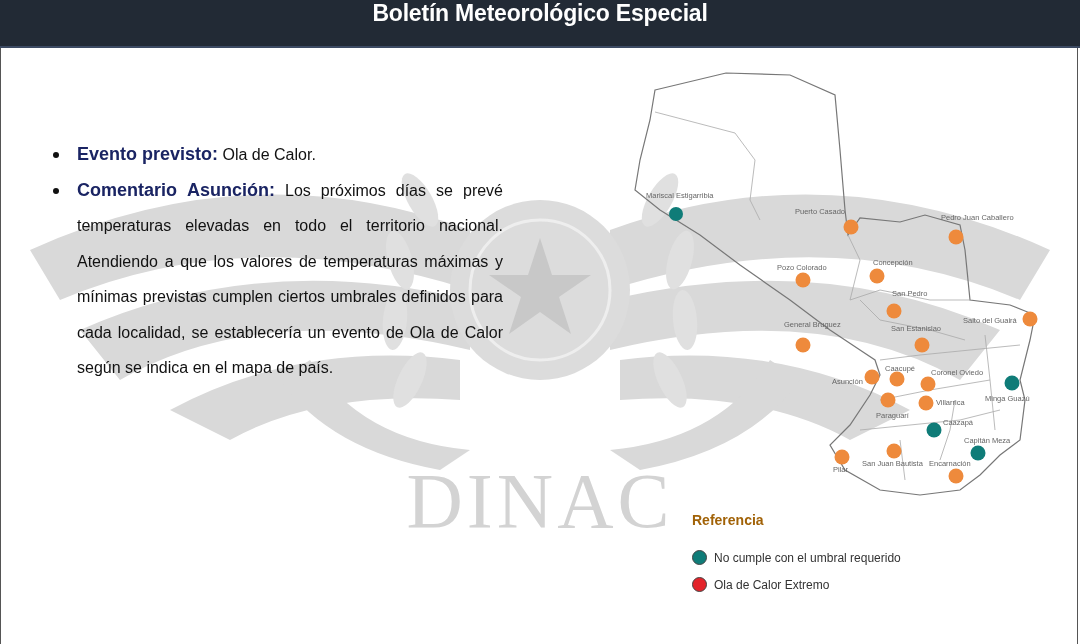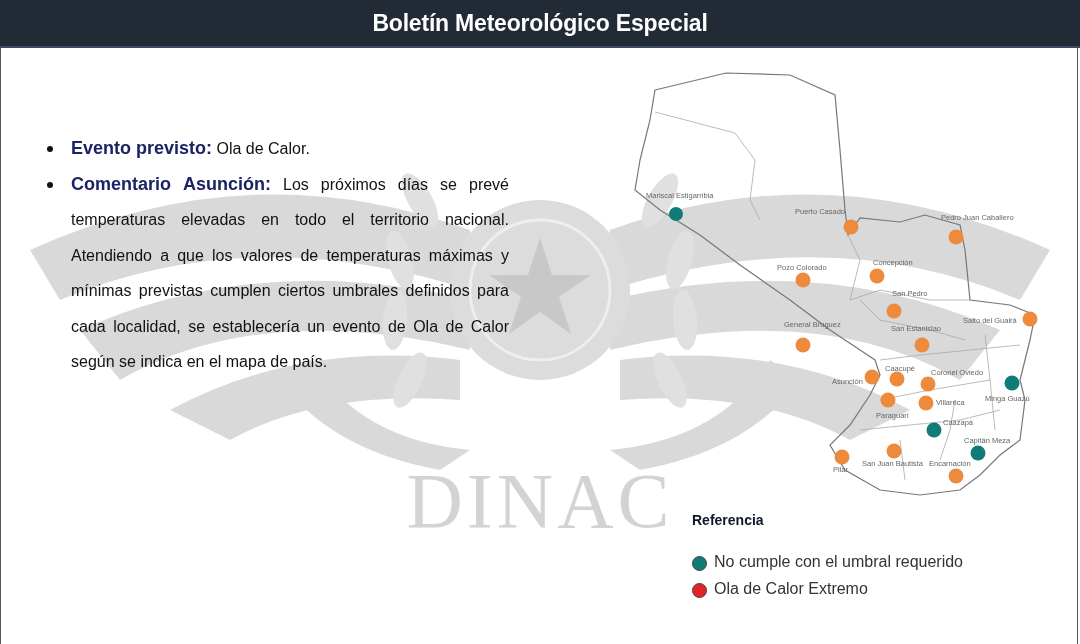--- a/index.html
+++ b/index.html
@@ -1,29 +1,29 @@
 <!DOCTYPE html>
 <html><head>
 <meta charset="utf-8">
 <style>
   html, body { margin: 0; padding: 0; }
   body { width: 1080px; height: 644px; position: relative; overflow: hidden; background: #ffffff; font-family: "Liberation Sans", sans-serif; }
-  .header { position: absolute; left: 0; top: 0; width: 1080px; height: 48px; background: #222a35; border-bottom: 2px solid #3c4a63; box-sizing: border-box; display: flex; align-items: center; justify-content: center; }
+  .header { position: absolute; left: 0; top: 0; width: 1080px; height: 48px; background: #222a35; border-bottom: 2px solid #3c4a63; box-sizing: border-box; display: flex; justify-content: center; }
   .header h1 { margin: 0; color: #ffffff; font-size: 23px; font-weight: bold; font-family: "Liberation Sans", sans-serif; letter-spacing: -0.2px; }
   .frame { position: absolute; left: 0; top: 48px; width: 1078px; height: 596px; border-left: 1px solid #555; border-right: 1px solid #555; box-sizing: border-box; }
   .watermark { position: absolute; left: 0; top: 48px; width: 1080px; height: 596px; z-index: 0; }
   .map { position: absolute; left: 600px; top: 60px; width: 480px; height: 450px; z-index: 1; }
   .content { position: absolute; left: 40px; top: 128px; width: 472px; z-index: 2; }
-  ul.bullets { list-style: none; margin: 3px; padding: 0; }
+  ul.bullets { list-style: none; margin: 9px; padding: 0; }
   ul.bullets li { position: relative; padding-left: 28px; font-size: 16px; line-height: 35.5px; color: #111; text-align: justify; }
   ul.bullets li::before { content: ""; position: absolute; left: 4px; top: 15px; width: 6px; height: 6px; border-radius: 50%; background: #111; }
   .lbl { color: #1a2463; font-weight: bold; font-size: 18px; }
   .legend { position: absolute; left: 692px; top: 512px; z-index: 3; }
-  .legend-title { font-size: 14px; font-weight: bold; color: #0f172a; margin-bottom: 16px; }
-  .legend-item { display: flex; align-items: flex-end; height: 27px; font-size: 16px; color: #333; }
+  .legend-title { font-size: 14px; font-weight: bold; color: #a16207; margin-bottom: 16px; }
+  .legend-item { display: flex; align-items: center; height: 27px; font-size: 12px; color: #333; }
   .legend-dot { width: 15px; height: 15px; border-radius: 50%; margin-right: 7px; border: 1px solid #444; box-sizing: border-box; }
   .city-label { font-size: 7.5px; fill: #666; font-family: "Liberation Sans", sans-serif; }
 </style>
 </head>
 <body>
 
 <div class="header">
   <h1>Boletín Meteorológico Especial</h1>
 </div>
 <div class="frame"></div>

